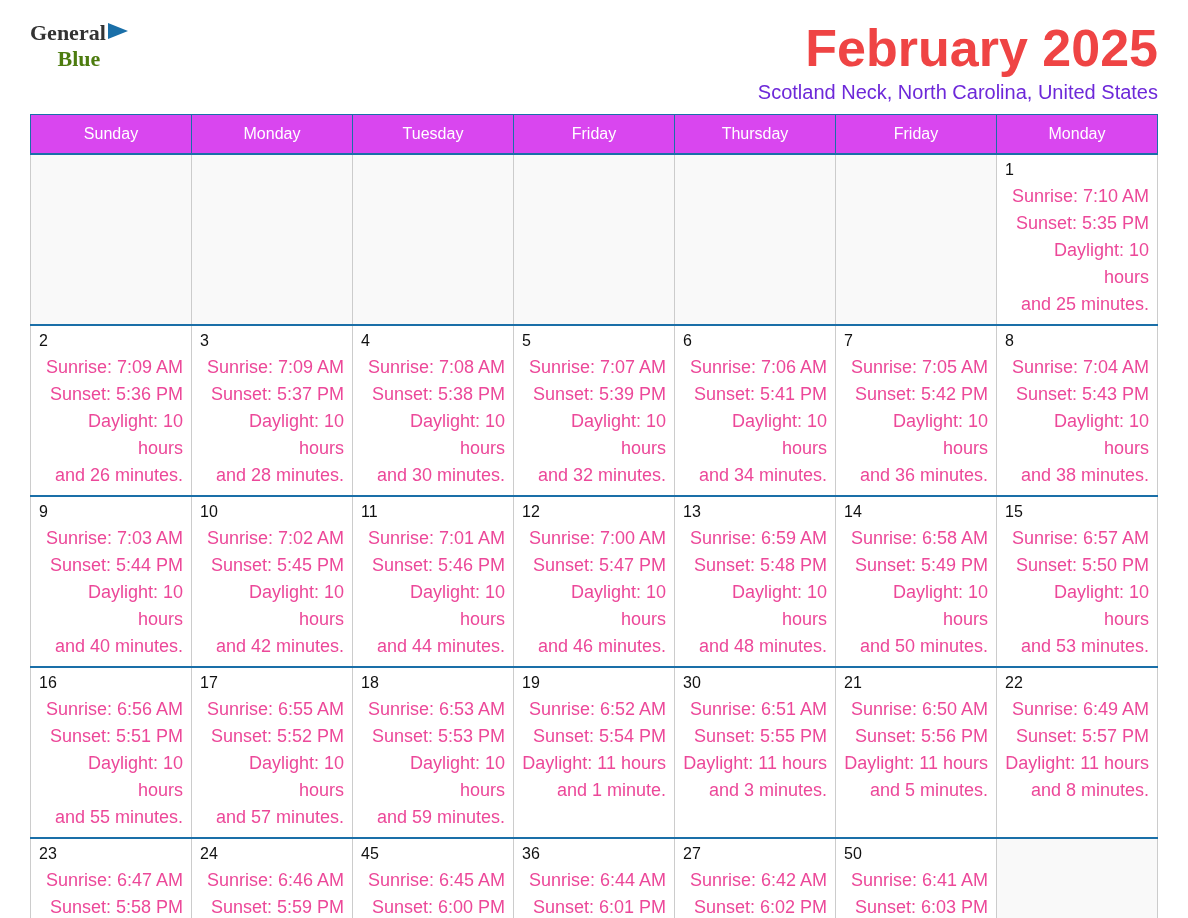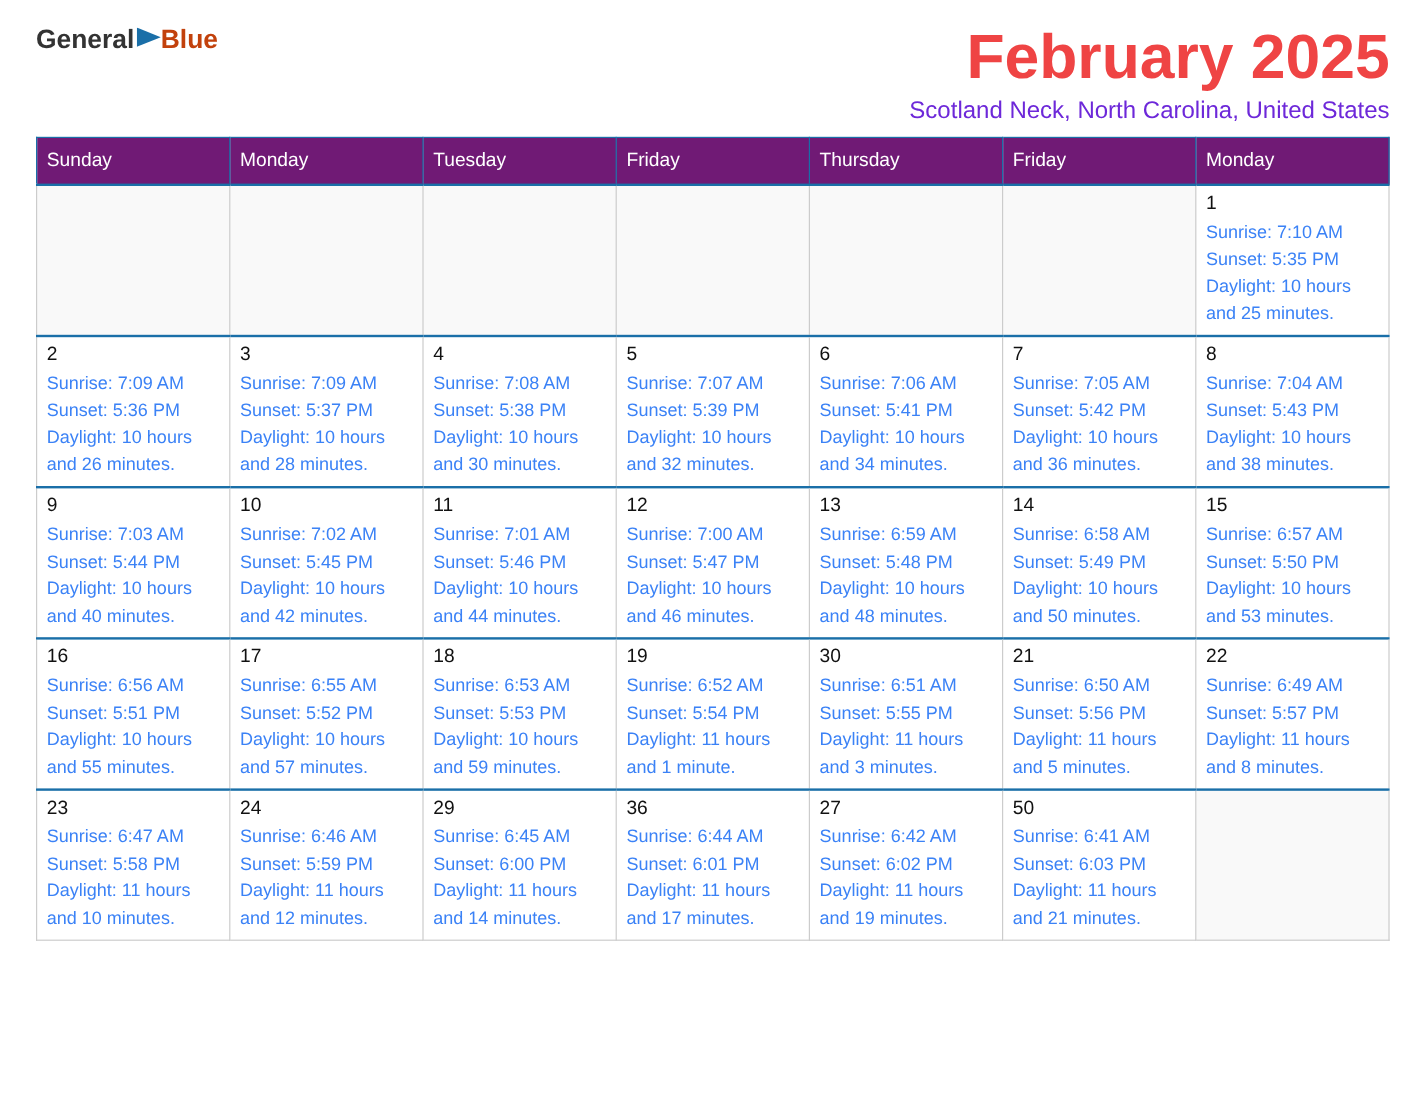--- a/index.html
+++ b/index.html
@@ -11,36 +11,38 @@
       padding: 20px 30px;
     }
     .header {
       display: flex;
       align-items: flex-start;
       justify-content: space-between;
       margin-bottom: 10px;
     }
     .logo {
       display: flex;
+      flex-direction: column;
       align-items: center;
+      font-family: Liberation Serif, serif;
     }
     .logo-top {
       display: flex;
       align-items: center;
       gap: 2px;
     }
     .logo-general {
       font-size: 22px;
       font-weight: bold;
       color: #333;
     }
     .logo-blue {
       font-size: 22px;
       font-weight: bold;
-      color: #c2410c;
+      color: #4d7c0f;
     }
     .title-section {
       text-align: right;
     }
     .main-title {
       font-size: 52px;
       font-weight: bold;
       color: #ef4444;
       line-height: 1.1;
     }
@@ -48,49 +50,50 @@
       font-size: 20px;
       color: #6d28d9;
       margin-top: 4px;
     }
     .calendar {
       width: 100%;
       border-collapse: collapse;
       margin-top: 10px;
     }
     .calendar th {
-      background-color: #701a75;
+      background-color: #d946ef;
       color: #fff;
       padding: 10px 8px;
       font-size: 16px;
       font-weight: normal;
-      text-align: left;
+      text-align: center;
       border: 1px solid #1a6fa8;
     }
     .calendar td {
       vertical-align: top;
       padding: 6px 8px;
       border: 1px solid #ccc;
       border-top: 2px solid #1a6fa8;
       width: calc(100% / 7);
       min-height: 120px;
       font-size: 13px;
       color: #333;
     }
     .day-number {
       font-size: 16px;
       font-weight: normal;
       color: #111;
       display: block;
       margin-bottom: 4px;
     }
     .day-info {
-      font-size: 15px;
+      font-size: 18px;
       line-height: 1.5;
-      color: #3b82f6;
+      color: #ec4899;
+      text-align: right;
     }
     .empty-cell {
       background: #f9f9f9;
     }
   </style>
 </head>
 <body>
 
 <div class="header">
   <div class="logo">
@@ -228,21 +231,21 @@
       <tr>
         <td>
           <span class="day-number">23</span>
           <div class="day-info">Sunrise: 6:47 AM<br>Sunset: 5:58 PM<br>Daylight: 11 hours<br>and 10 minutes.</div>
         </td>
         <td>
           <span class="day-number">24</span>
           <div class="day-info">Sunrise: 6:46 AM<br>Sunset: 5:59 PM<br>Daylight: 11 hours<br>and 12 minutes.</div>
         </td>
         <td>
-          <span class="day-number">29</span>
+          <span class="day-number">45</span>
           <div class="day-info">Sunrise: 6:45 AM<br>Sunset: 6:00 PM<br>Daylight: 11 hours<br>and 14 minutes.</div>
         </td>
         <td>
           <span class="day-number">36</span>
           <div class="day-info">Sunrise: 6:44 AM<br>Sunset: 6:01 PM<br>Daylight: 11 hours<br>and 17 minutes.</div>
         </td>
         <td>
           <span class="day-number">27</span>
           <div class="day-info">Sunrise: 6:42 AM<br>Sunset: 6:02 PM<br>Daylight: 11 hours<br>and 19 minutes.</div>
         </td>

